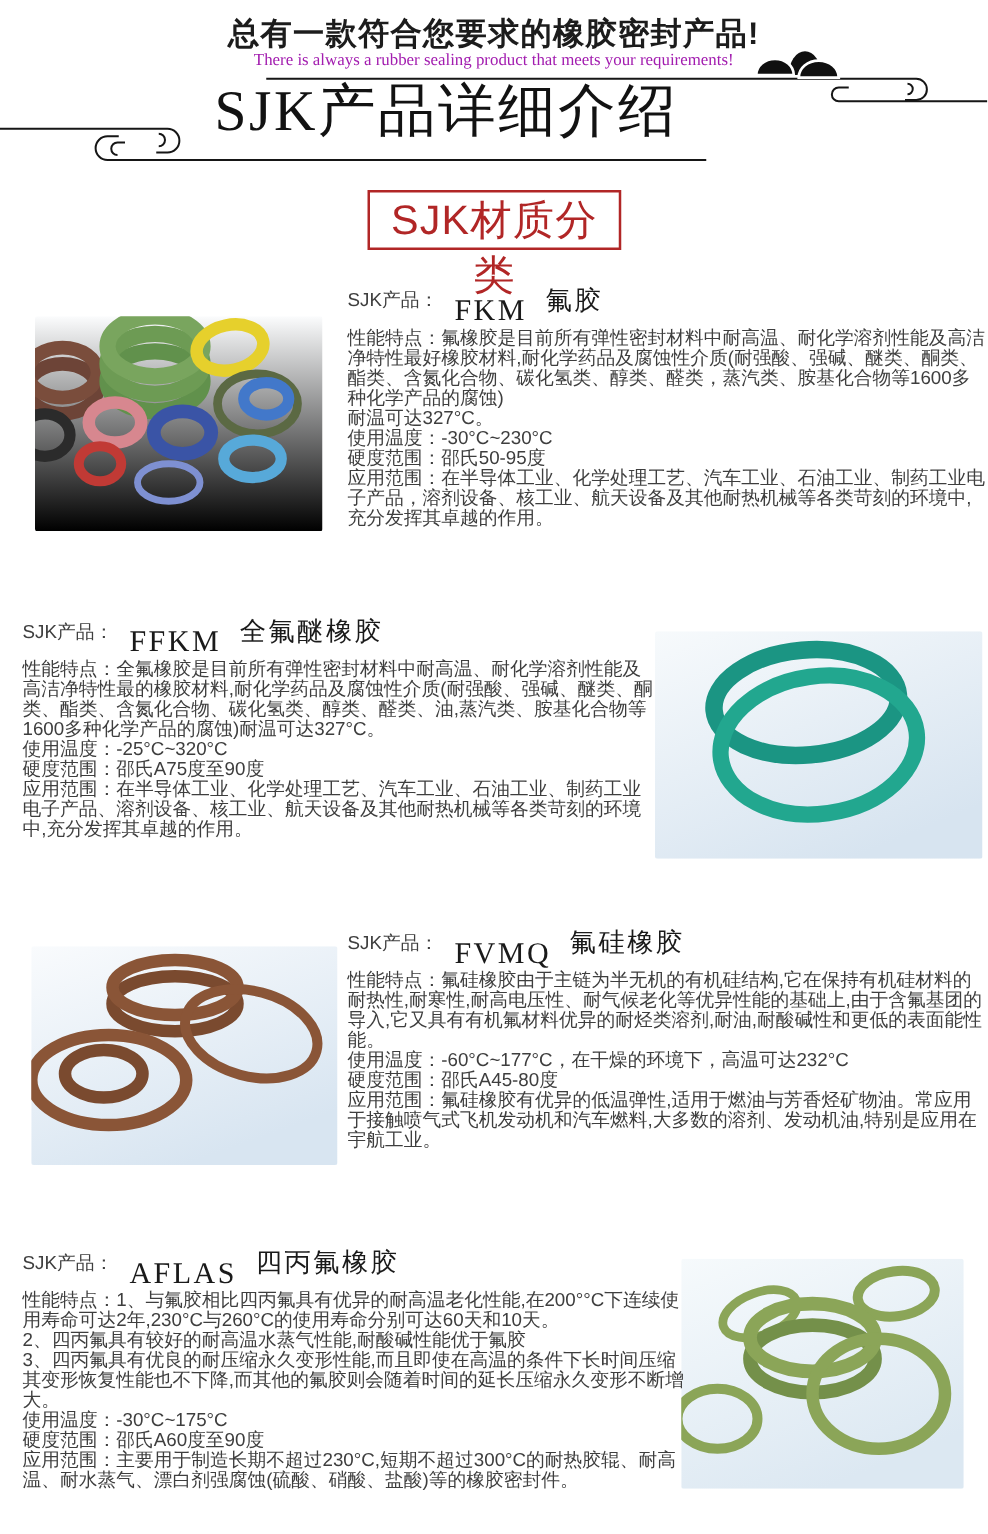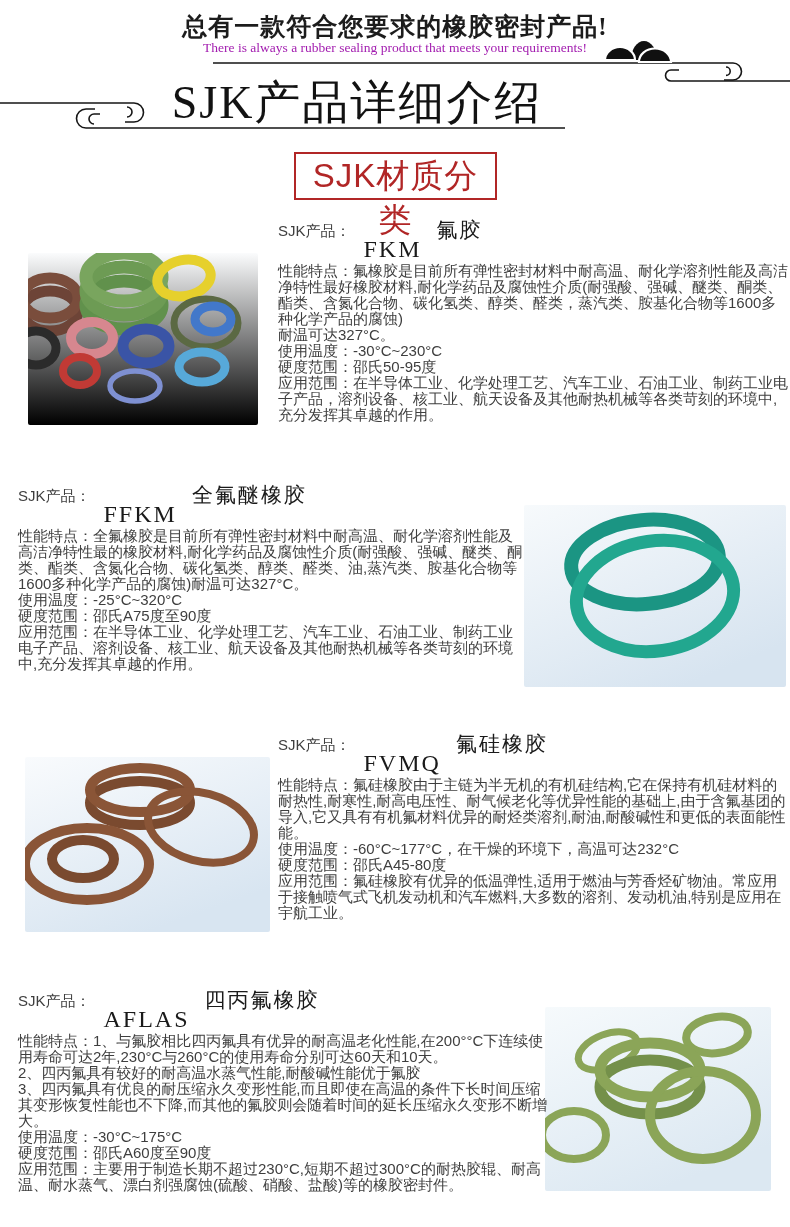--- a/index.html
+++ b/index.html
@@ -2,46 +2,46 @@
 <html><head>
 <meta charset="utf-8">
 <style>
   html,body{margin:0;padding:0;background:#fff;}
   .page{position:relative;width:790px;height:1227px;background:#fff;overflow:hidden;
         font-family:"Liberation Sans",sans-serif;color:#3e3e3e;}
   svg{display:block;}
   .deco{position:absolute;left:0;top:0;pointer-events:none;}
 
   .slogan-cn{position:absolute;left:0;top:10px;width:790px;text-align:center;
-             font-family:Liberation Serif, serif;font-weight:bold;font-size:25px;
+             font-family:Liberation Sans, sans-serif;font-weight:bold;font-size:25px;
              letter-spacing:1px;color:#1c1c1c;}
   .slogan-en{position:absolute;left:0;top:40px;width:790px;text-align:center;
              font-family:"Liberation Serif",serif;font-size:13.5px;color:#a21caf;}
-  .title{position:absolute;left:0;top:72px;width:714px;margin:0;text-align:center;
+  .title{position:absolute;left:0;top:58px;width:714px;margin:0;text-align:center;
          font-family:"Liberation Serif",serif;font-weight:normal;font-size:46px;
          letter-spacing:2px;color:#121212;}
   .badge{position:absolute;left:294px;top:152px;width:199px;height:44px;
          border:2px solid #b12626;color:#b12626;text-align:center;
          font-size:33px;line-height:44px;letter-spacing:1px;
          font-family:"Liberation Sans",sans-serif;}
 
   .sec{position:absolute;left:0;width:790px;}
   .s1{top:217px;} .s2{top:482px;} .s3{top:731px;} .s4{top:987px;}
   .pimg{position:absolute;border-radius:2px;}
   .s1 .pimg{left:28px;top:36px;}
   .s2 .pimg{left:524px;top:23px;}
   .s3 .pimg{left:25px;top:26px;}
   .s4 .pimg{left:545px;top:20px;}
   .stext{position:absolute;top:0;}
   .s1 .stext{left:278px;width:512px;}
   .s2 .stext{left:18px;width:506px;}
   .s3 .stext{left:278px;width:512px;}
   .s4 .stext{left:18px;width:532px;}
 
-  .shead{display:flex;align-items:flex-start;line-height:27px;white-space:nowrap;}
+  .shead{display:flex;align-items:center;line-height:27px;white-space:nowrap;}
   .slabel{font-size:15px;color:#3e3e3e;}
   .scode{font-family:"Liberation Serif",serif;font-size:24px;color:#1a1a1a;margin-left:13px;letter-spacing:2px;margin-top:19px;}
   .sname{font-family:"Liberation Serif",serif;font-size:21px;color:#1a1a1a;margin-left:15px;letter-spacing:2px;}
   .stext p{margin:0;font-size:15px;line-height:16px;color:#3e3e3e;}
 </style>
 </head>
 <body>
 
 <div class="page">
 

